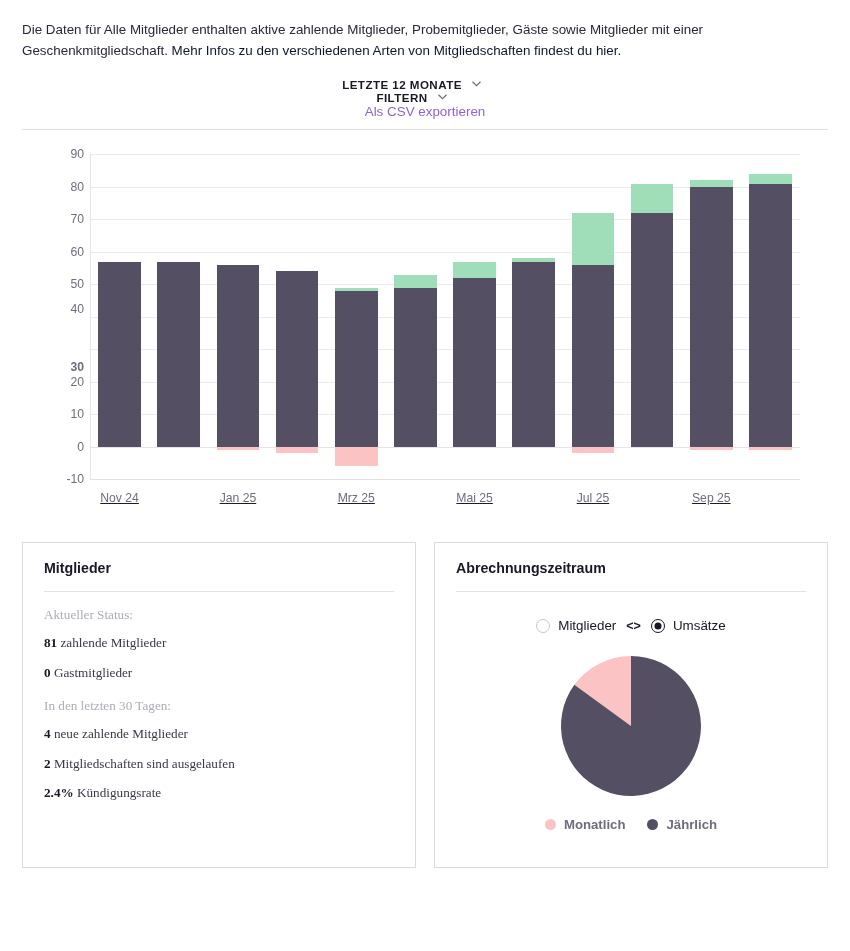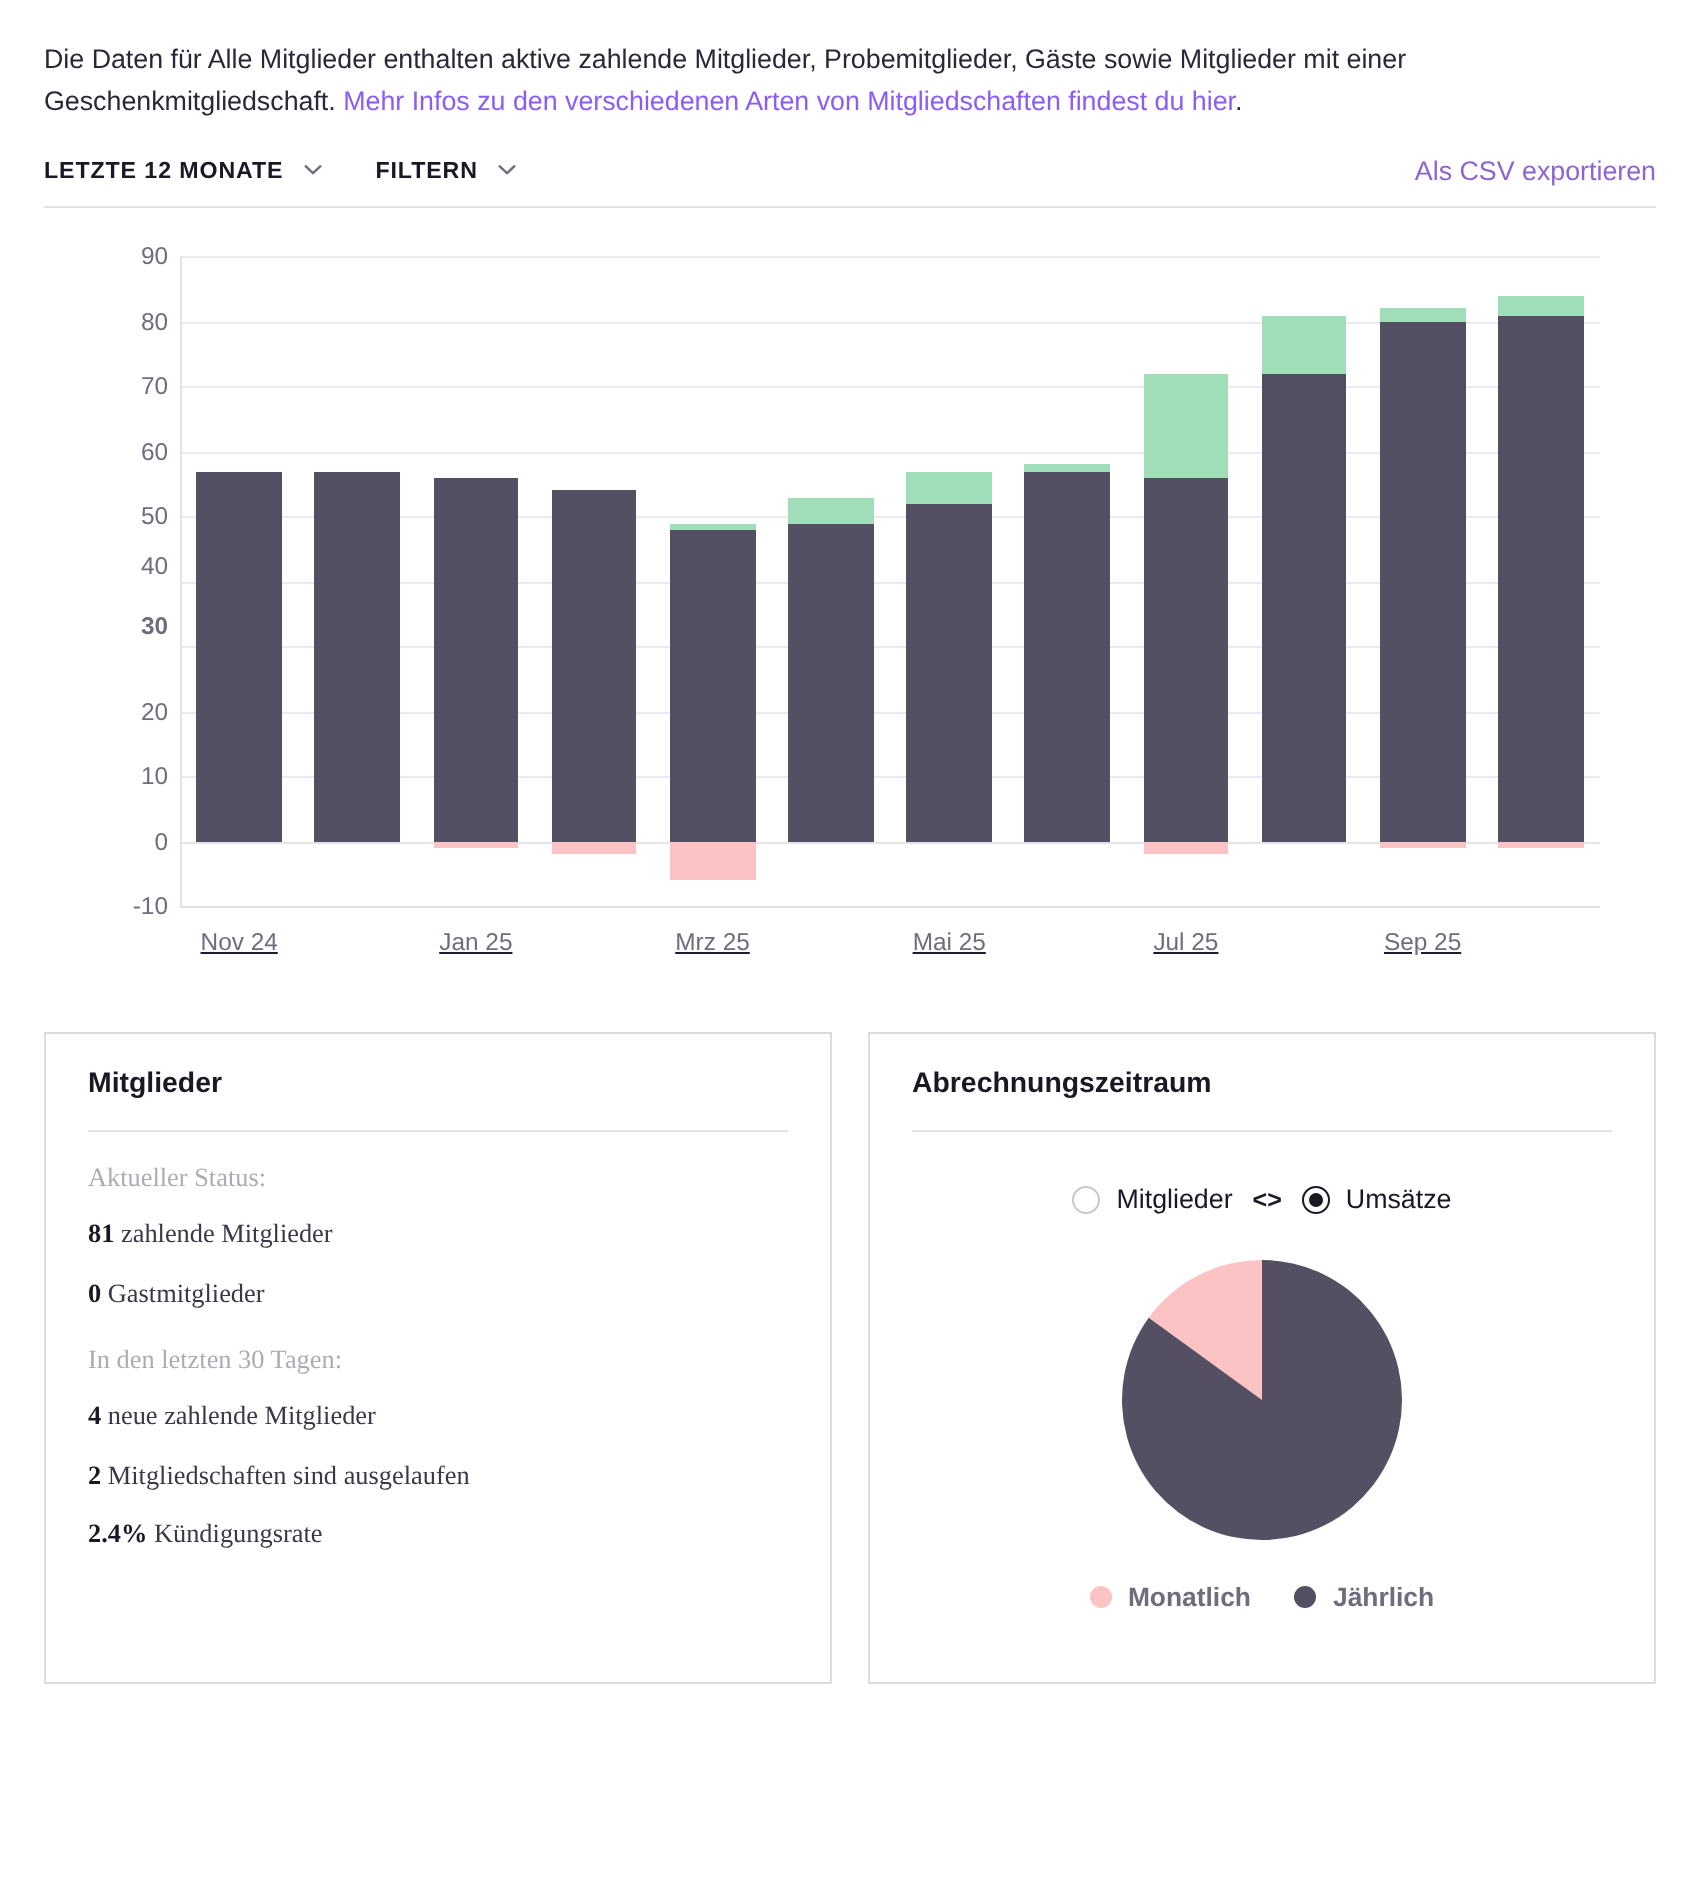--- a/index.html
+++ b/index.html
@@ -15,26 +15,26 @@
 
   
   .page-title {
     font-size: 21px; font-weight: bold; letter-spacing: -0.2px;
     color: #1b1725; margin: 16px 0 0 0; line-height: 1.3;
   }
   .desc {
     margin-top: 19px; font-size: 13.4px; line-height: 1.58; color: #2b2738;
     max-width: 790px;
   }
-  .desc a { color: #8b5cf6; text-decoration: none; }
+  .desc a { color: #0f172a; text-decoration: none; }
 
   
   .toolbar {
     margin-top: 17px; display: flex; align-items: center;
-    padding-bottom: 10px; border-bottom: 1px solid #e2e2e6;
+    padding-bottom: 10px; border-bottom: 1px solid #e2e2e6; flex-direction: column;
   }
   .tool-btn {
     display: flex; align-items: center; gap: 9px;
     font-size: 11.6px; font-weight: bold; letter-spacing: 0.45px;
     color: #1b1725; text-transform: uppercase; cursor: pointer;
     margin-right: 26px;
   }
   .chev {
     width: 11px; height: 11px; display: inline-block; position: relative; top: -1px;
   }
@@ -158,21 +158,21 @@
   </div>
 
   <div class="chart-wrap">
     <div class="ylabels" id="ylabels">
         <div class="ylabel" style="top: 0px;">90</div>
         <div class="ylabel" style="top: 32.5px;">80</div>
         <div class="ylabel" style="top: 65px;">70</div>
         <div class="ylabel" style="top: 97.5px;">60</div>
         <div class="ylabel" style="top: 130px;">50</div>
         <div class="ylabel" style="top: 155px;">40</div>
-        <div class="ylabel" style="top: 185px; font-weight: bold;">30</div>
+        <div class="ylabel" style="top: 213px; font-weight: bold;">30</div>
         <div class="ylabel" style="top: 227.5px;">20</div>
         <div class="ylabel" style="top: 260px;">10</div>
         <div class="ylabel" style="top: 292.5px;">0</div>
         <div class="ylabel" style="top: 325px;">-10</div>
       </div>
     <div class="chart-area">
       <div id="gridlines">
           <div class="gridline" style="top: 0px;"></div>
           <div class="gridline" style="top: 32.5px;"></div>
           <div class="gridline" style="top: 65px;"></div>

